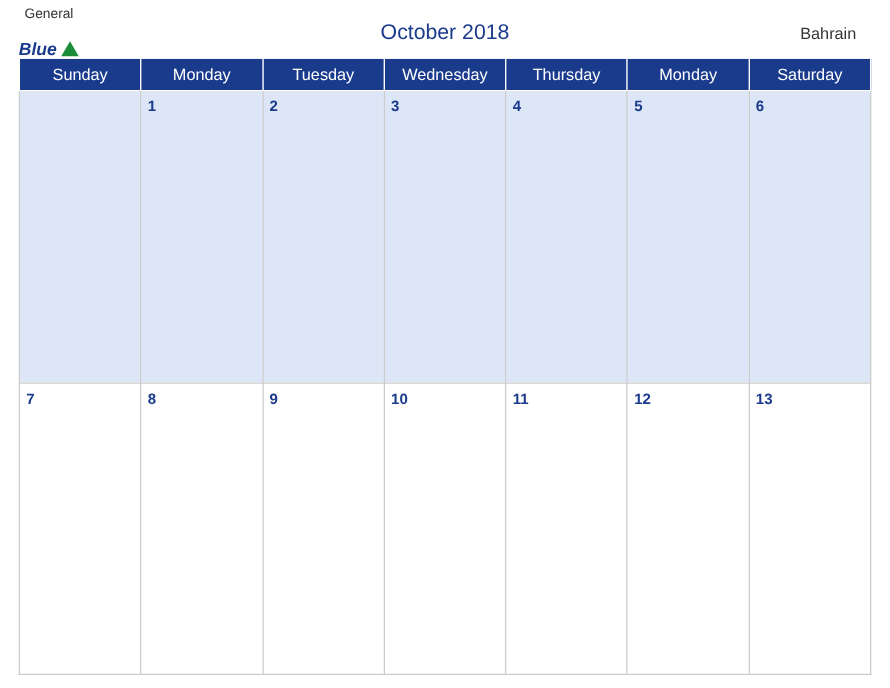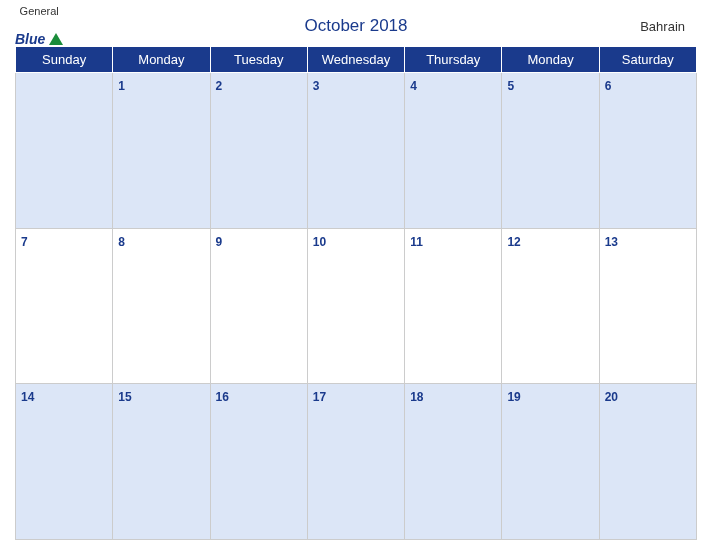--- a/index.html
+++ b/index.html
@@ -156,23 +156,14 @@
       </tr>
       <tr>
         <td><span class="day-num">7</span></td>
         <td><span class="day-num">8</span></td>
         <td><span class="day-num">9</span></td>
         <td><span class="day-num">10</span></td>
         <td><span class="day-num">11</span></td>
         <td><span class="day-num">12</span></td>
         <td><span class="day-num">13</span></td>
       </tr>
-      <tr>
-        <td><span class="day-num">14</span></td>
-        <td><span class="day-num">15</span></td>
-        <td><span class="day-num">16</span></td>
-        <td><span class="day-num">17</span></td>
-        <td><span class="day-num">18</span></td>
-        <td><span class="day-num">19</span></td>
-        <td><span class="day-num">20</span></td>
-      </tr>
     </tbody>
 </table>
 
 </body></html>

